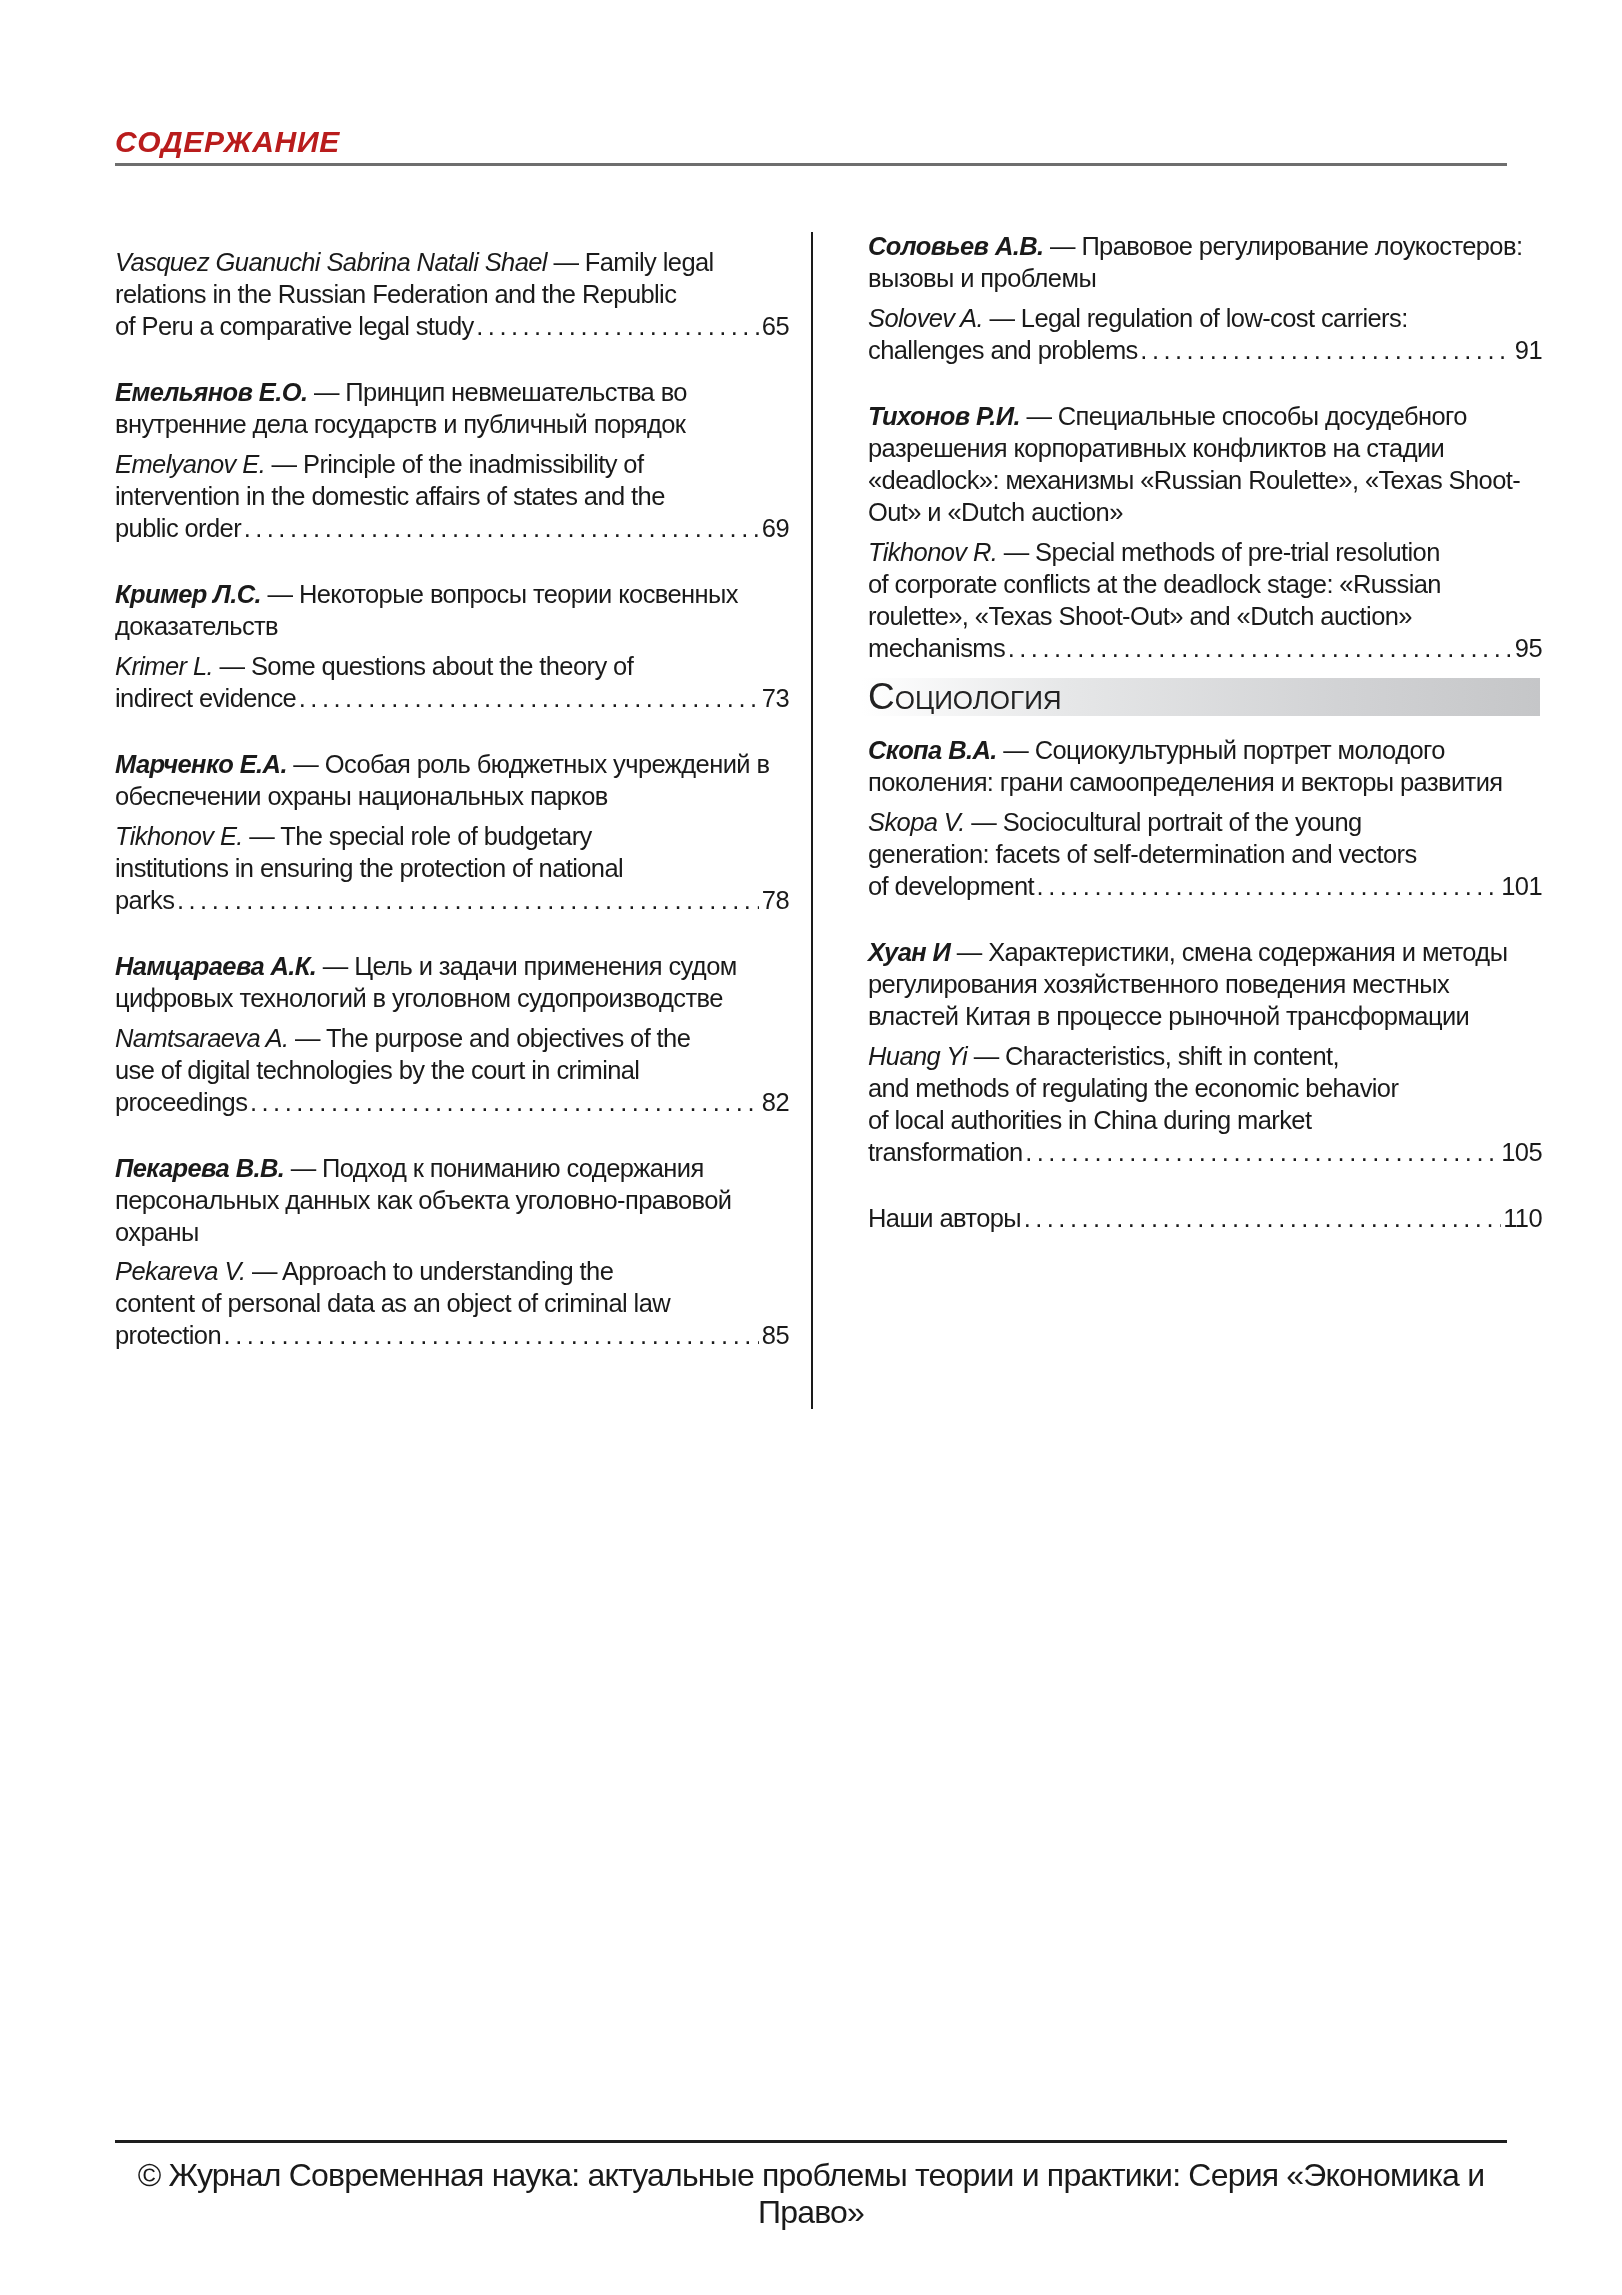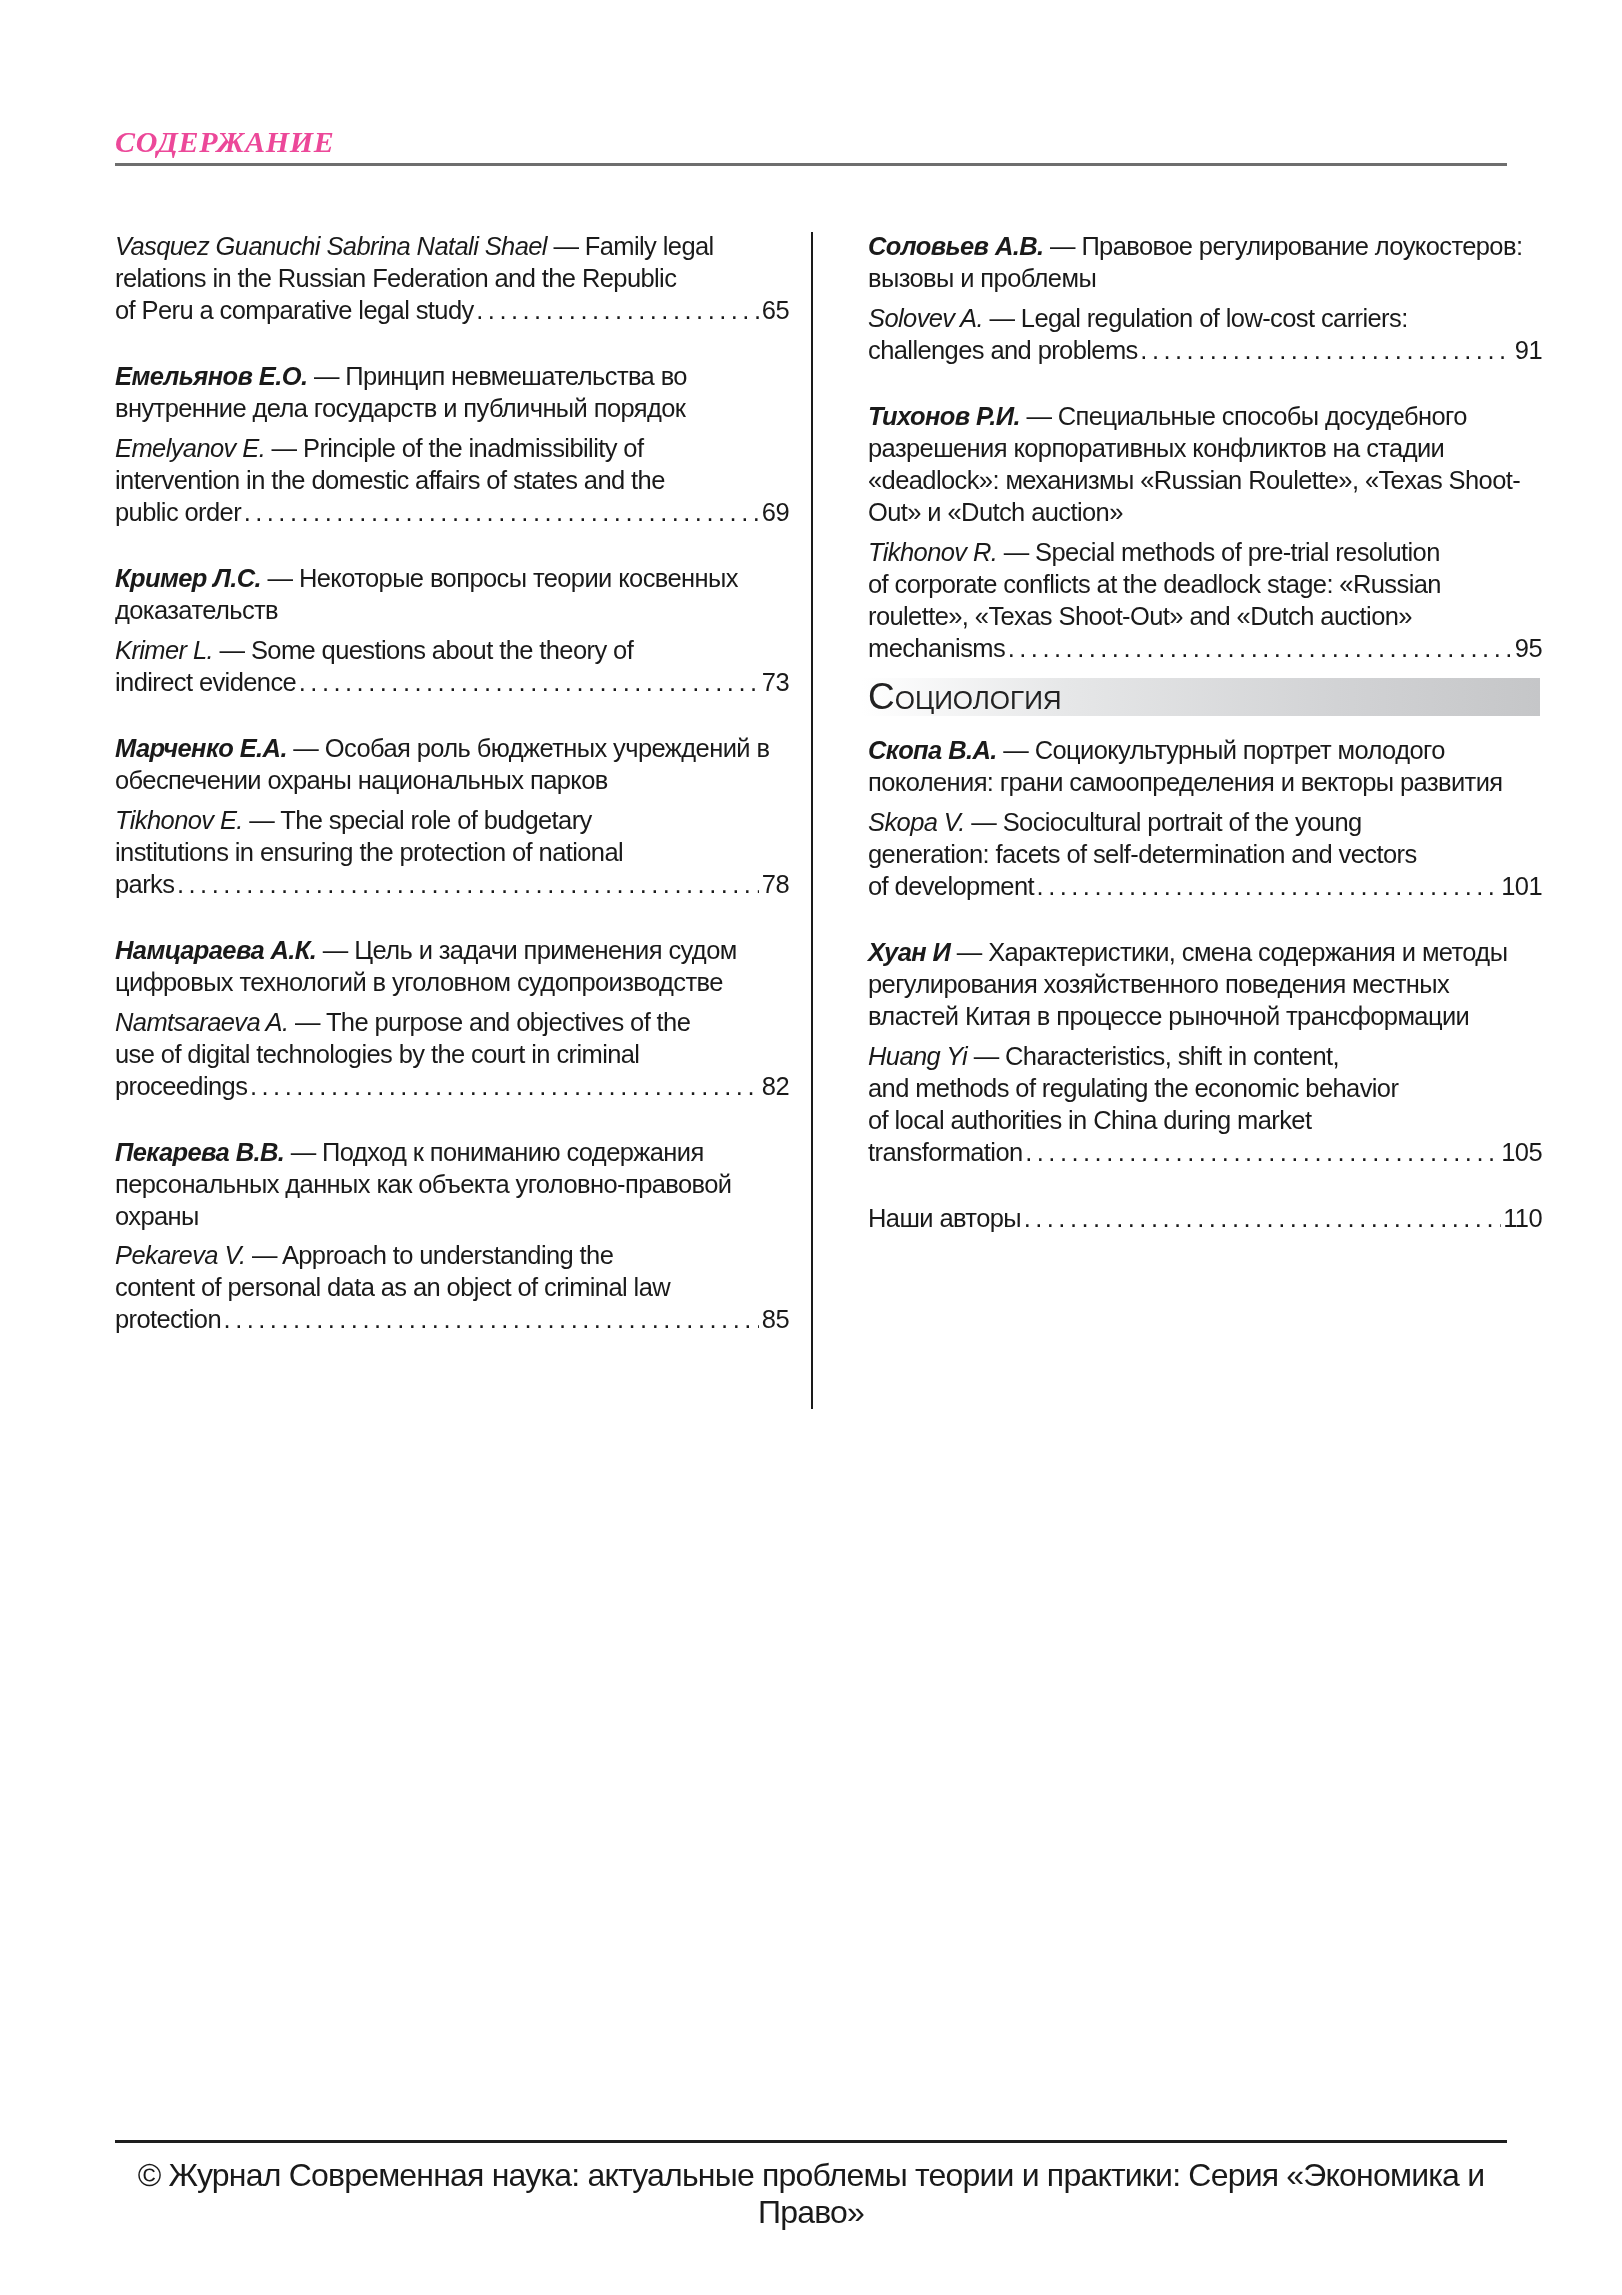--- a/index.html
+++ b/index.html
@@ -1,20 +1,20 @@
 <!DOCTYPE html>
 <html style="font-size:10.5px"><head>
 <meta charset="utf-8">
 <style>
   html, body { margin: 0; padding: 0; background: #ffffff; }
   body { width: 1623px; height: 2295px; position: relative; overflow: hidden;
          font-family: "Liberation Sans", sans-serif; color: #1a1a1a; }
   .page-header { position: absolute; left: 115px; top: 122px; width: 1392px; }
-  .page-title { font-family: Liberation Serif, serif; font-style: italic; font-weight: bold;
-                font-size: 30px; color: #ec4899; letter-spacing: 0.7px; line-height: 39px; }
+  .page-title { font-family: Liberation Sans, sans-serif; font-style: italic; font-weight: bold;
+                font-size: 30px; color: #b91c1c; letter-spacing: 0.7px; line-height: 39px; }
   .header-rule { position: absolute; left: 115px; top: 163px; width: 1392px; height: 3.3px; background: #6e6e6e; }
   .col { position: absolute; top: 230px; font-size: 25.5px; line-height: 32px; letter-spacing: -0.6px; }
   .col-left { left: 115px; width: 674px; }
   .col-right { left: 868px; width: 674px; }
   .divider { position: absolute; left: 811px; top: 232px; width: 2px; height: 1177px; background: #1a1a1a; }
   .entry { margin: 0; }
   .entry p { margin: 0; }
   .entry .ru { }
   .entry .en { margin-top: 7.9px; }
   .author-ru { font-weight: bold; font-style: italic; }
@@ -34,21 +34,21 @@
 </style>
 </head>
 <body>
 
 <div class="page-header">
   <div class="page-title">СОДЕРЖАНИЕ</div>
 </div>
 <div class="header-rule"></div>
 
 <div class="col col-left" id="left-col">
-    <div class="entry" style="margin-top: 0px;">
+    <div class="entry" style="margin-top: 16px;">
       <div style="margin-top: 0px;">
         <p><span class="author-en">Vasquez Guanuchi Sabrina Natali Shael</span><span> — Family legal</span></p>
         <p>relations in the Russian Federation and the Republic</p>
         <p class="leader-line">
           <span class="txt">of Peru a comparative legal study</span>
           <span class="dots"></span>
           <span class="page-num">65</span>
         </p>
       </div>
     </div>

